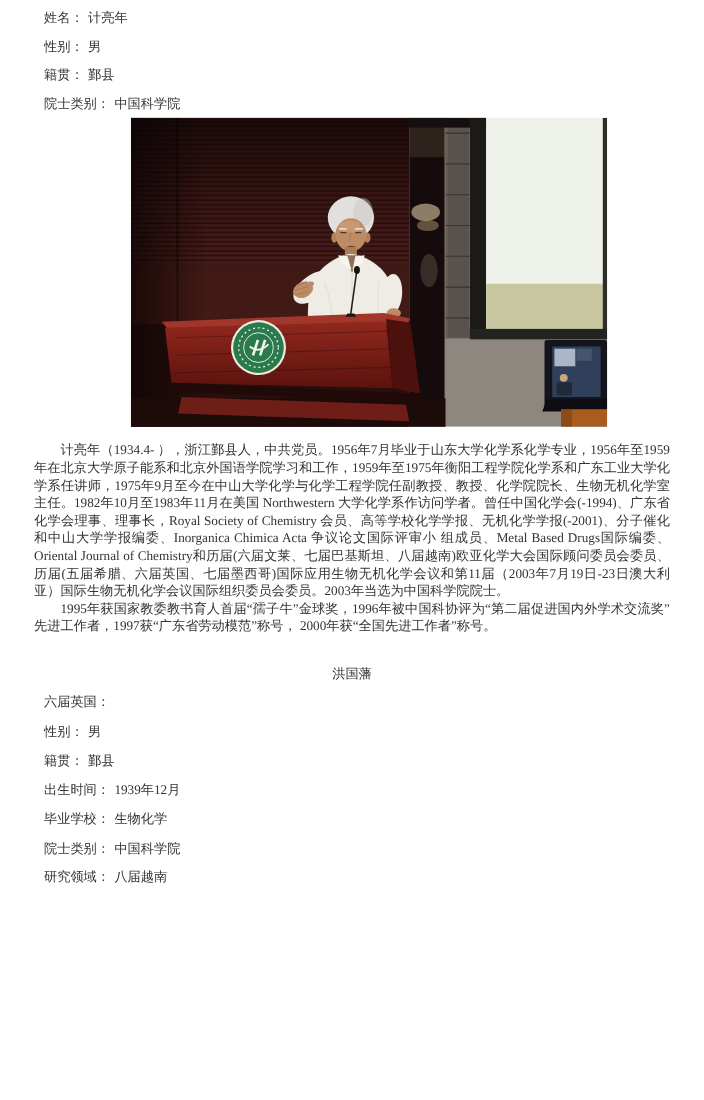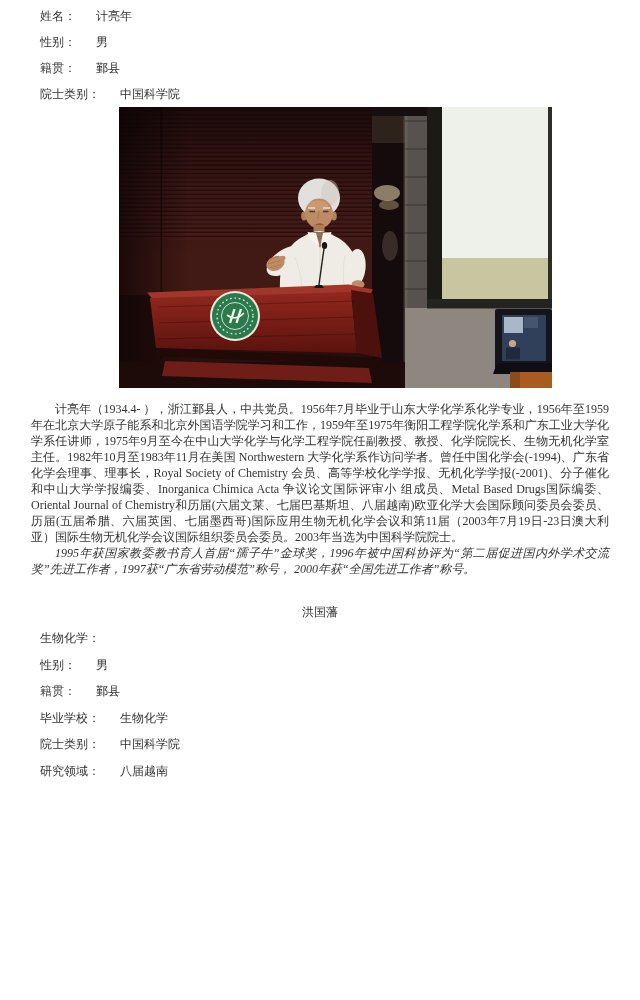--- a/index.html
+++ b/index.html
@@ -12,28 +12,28 @@
     color:var(--text,#333);
     font-family:"Liberation Serif","DejaVu Serif",serif;
     font-size:12px;
   }
   .page{padding:3px 31px 40px;}
   .profile-fields p.field{
     margin:0;height:26px;line-height:26px;
     padding-left:9px;white-space:nowrap;
   }
   .profile-fields.second p.field{height:26.5px;line-height:26.5px;}
-  .fvalue{margin-left:20px;}
+  .fvalue{margin-left:4px;}
   figure.photo{margin:0 0 0 88px;width:433px;height:281px;padding:0;}
   figure.photo svg{display:block;width:433px;height:281px;}
   .para{
     margin:13px 0 0;line-height:16px;
     text-align:justify;text-indent:2em;
   }
-  .para.second{margin-top:0;font-style:italic;}
+  .para.second{margin-top:0;}
   h2.heading{
     margin:22px 0 0;font-size:12px;font-weight:normal;
     line-height:26px;text-align:center;
   }
   p.archive{margin:0;height:26.5px;line-height:26.5px;padding-left:9px;}
 </style>
 </head>
 <body>
 
 <div class="page">
@@ -163,23 +163,24 @@
         <ellipse cx="205.5" cy="138.5" rx="2.7" ry="3.6" fill="#17120e"></ellipse>
         <polygon points="195,181 205,181 203,178 197,178" fill="#1d1712"></polygon>
       </g>
     </svg>
   </figure>
 
   <p class="para">计亮年（1934.4- ），浙江鄞县人，中共党员。1956年7月毕业于山东大学化学系化学专业，1956年至1959年在北京大学原子能系和北京外国语学院学习和工作，1959年至1975年衡阳工程学院化学系和广东工业大学化学系任讲师，1975年9月至今在中山大学化学与化学工程学院任副教授、教授、化学院院长、生物无机化学室主任。1982年10月至1983年11月在美国 Northwestern 大学化学系作访问学者。曾任中国化学会(-1994)、广东省化学会理事、理事长，Royal Society of Chemistry 会员、高等学校化学学报、无机化学学报(-2001)、分子催化和中山大学学报编委、Inorganica Chimica Acta 争议论文国际评审小 组成员、Metal Based Drugs国际编委、Oriental Journal of Chemistry和历届(六届文莱、七届巴基斯坦、八届越南)欧亚化学大会国际顾问委员会委员、历届(五届希腊、六届英国、七届墨西哥)国际应用生物无机化学会议和第11届（2003年7月19日-23日澳大利亚）国际生物无机化学会议国际组织委员会委员。2003年当选为中国科学院院士。</p>
   <p class="para second">1995年获国家教委教书育人首届“孺子牛”金球奖，1996年被中国科协评为“第二届促进国内外学术交流奖”先进工作者，1997获“广东省劳动模范”称号， 2000年获“全国先进工作者”称号。</p>
 
   <h2 class="heading">洪国藩</h2>
-  <p class="archive">生物化学：</p>
+  <p class="archive">六届英国：</p>
 
   <section class="profile-fields second">
     <p class="field"><span class="flabel">性别：</span><span class="fvalue">男</span></p>
     <p class="field"><span class="flabel">籍贯：</span><span class="fvalue">鄞县</span></p>
+    <p class="field"><span class="flabel">出生时间：</span><span class="fvalue">1939年12月</span></p>
     <p class="field"><span class="flabel">毕业学校：</span><span class="fvalue">生物化学</span></p>
     <p class="field"><span class="flabel">院士类别：</span><span class="fvalue">中国科学院</span></p>
     <p class="field"><span class="flabel">研究领域：</span><span class="fvalue">八届越南</span></p>
   </section>
 
 </div>
 
 </body></html>

